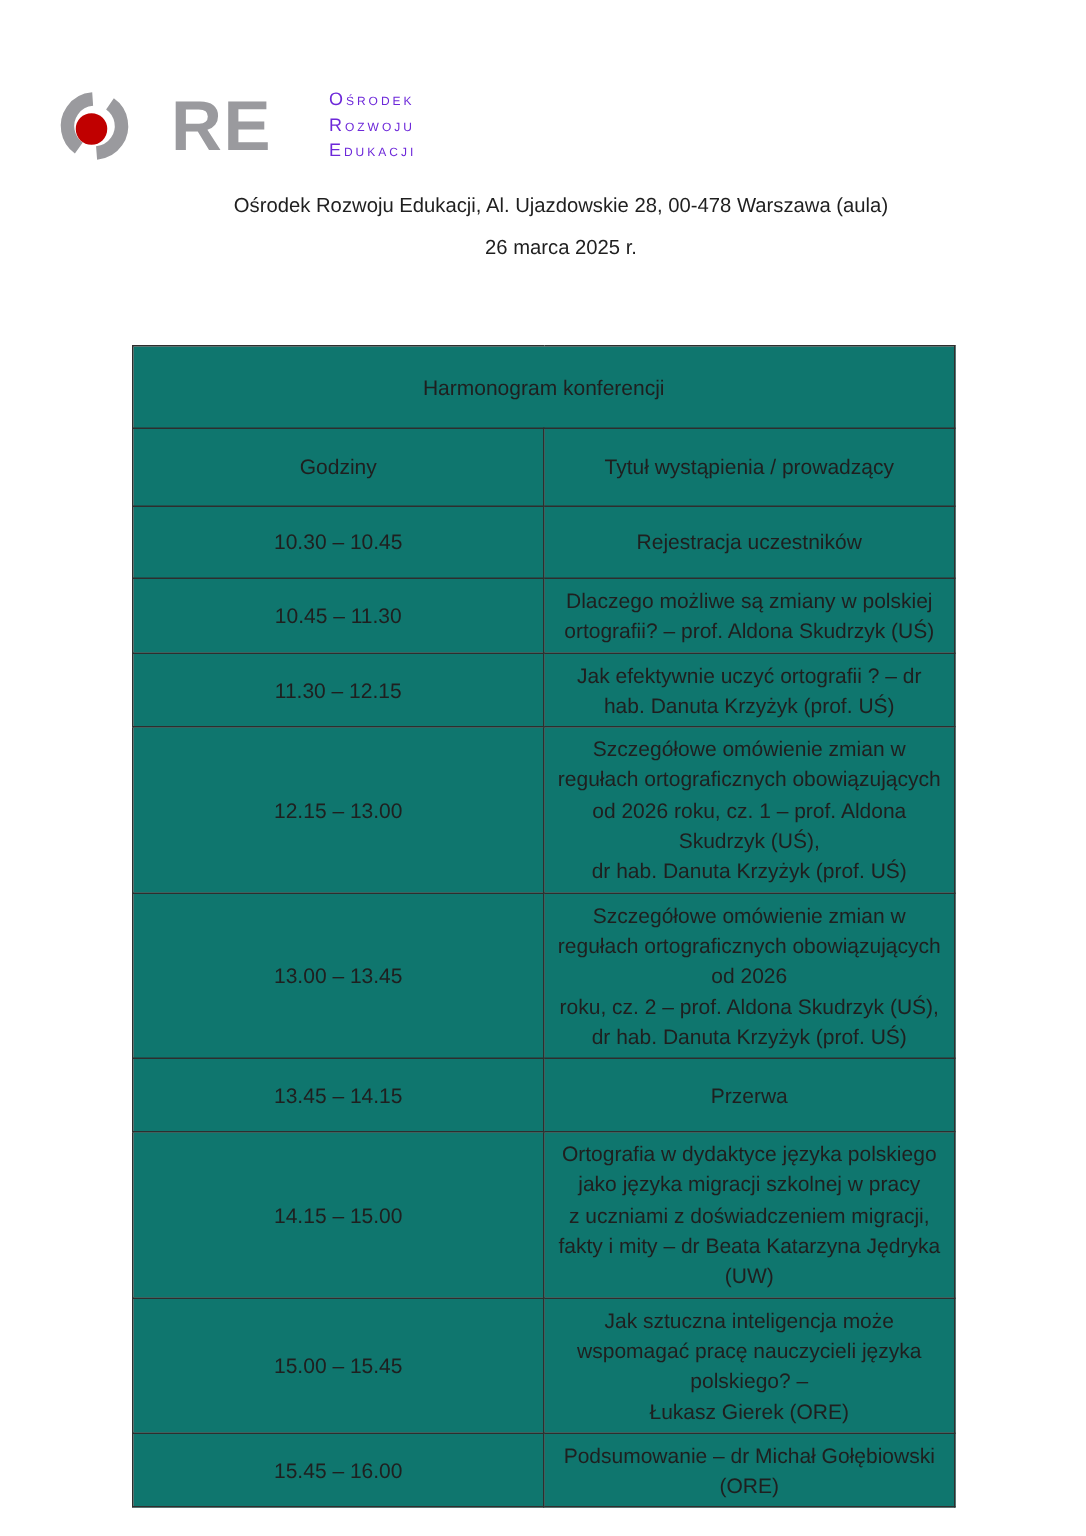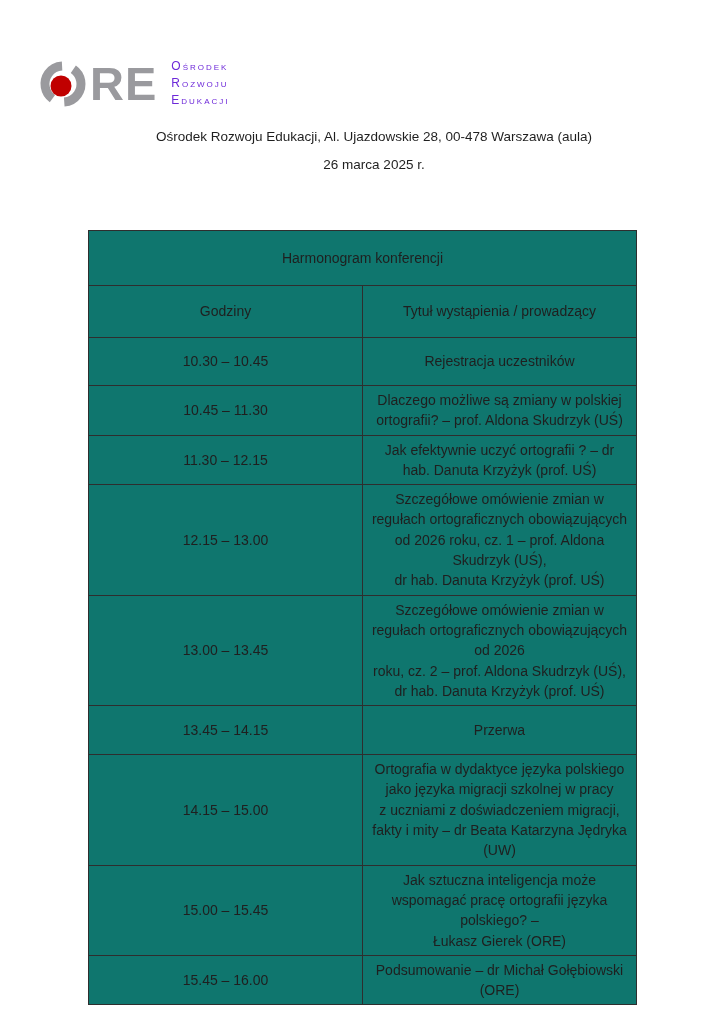--- a/index.html
+++ b/index.html
@@ -13,20 +13,21 @@
     color: #1f1f1f;
     overflow: hidden;
   }
   
   .logo {
     position: absolute;
     top: 58px;
     left: 38px;
     display: flex;
     align-items: center;
+    gap: 24px;
   }
   .logo-o { display: block; }
   .logo-letters {
     font-size: 47px;
     font-weight: bold;
     color: #9a9a9e;
     letter-spacing: 1px;
     line-height: 1;
     margin-left: 2px;
   }
@@ -146,21 +147,21 @@
       <td class="time">13.45 – 14.15</td>
       <td class="hl">Przerwa</td>
     </tr>
     <tr style="height:73px">
       <td class="time">14.15 – 15.00</td>
       <td>Ortografia w dydaktyce języka polskiego jako języka migracji szkolnej w pracy
 z uczniami z doświadczeniem migracji, fakty i mity – dr Beata Katarzyna Jędryka (UW)</td>
     </tr>
     <tr style="height:63px">
       <td class="time">15.00 – 15.45</td>
-      <td>Jak sztuczna inteligencja może wspomagać pracę ortografii języka polskiego? –
+      <td>Jak sztuczna inteligencja może wspomagać pracę nauczycieli języka polskiego? –
 Łukasz Gierek (ORE)</td>
     </tr>
     <tr style="height:47px">
       <td class="time">15.45 – 16.00</td>
       <td class="hl">Podsumowanie – dr Michał Gołębiowski (ORE)</td>
     </tr>
   </tbody>
     </table>
 
 </div>

